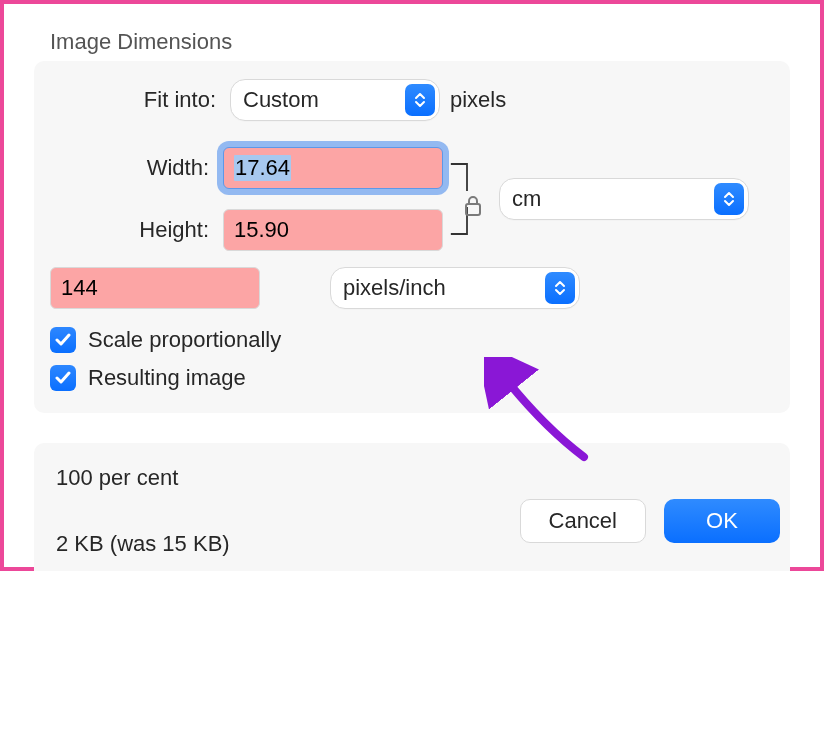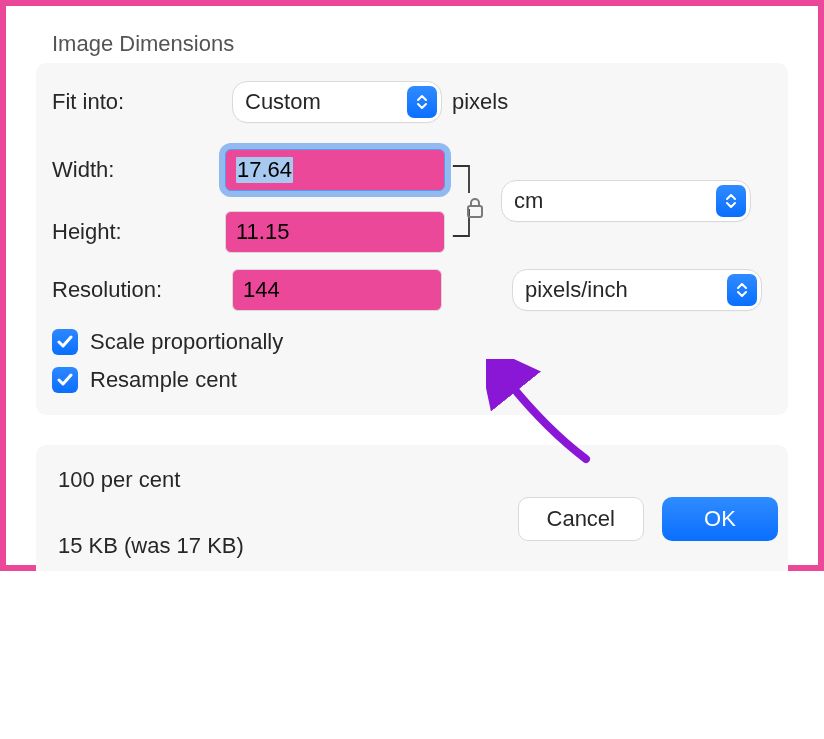--- a/index.html
+++ b/index.html
@@ -6,21 +6,21 @@
   body {
     margin: 0;
     font-family: -apple-system, "Helvetica Neue", Helvetica, Arial, sans-serif;
     font-size: 22px;
     color: #272727;
     background: #fff;
   }
   .outer {
     width: 824px;
     height: 571px;
-    border: 6px solid #ec4899;
+    border: 4px solid #ec4899;
     background: #fff;
     padding: 25px 30px 25px 30px;
     position: relative;
   }
 
   .section-title {
     color: #545454;
     margin: 0 0 6px 16px;
   }
   .panel {
@@ -30,21 +30,21 @@
   }
 
   
   .dim-row {
     display: flex;
     align-items: center;
     margin-bottom: 16px;
   }
   .dim-label {
     width: 180px;
-    text-align: left;
+    text-align: right;
     padding-right: 14px;
   }
 
   
   .fit-ctrl-col { width: 210px; }
   .fit-unit-col { margin-left: 10px; }
 
   
   .wh-group {
     display: flex;
@@ -110,21 +110,21 @@
     background: linear-gradient(#2f8bff,#0a6fff);
     display:flex;
     flex-direction:column;
     align-items:center;
     justify-content:center;
   }
 
   
   .mac-input {
     height: 42px;
-    background: #ec4899;
+    background: #fca5a5;
     border: 1px solid #d9d9d9;
     border-radius: 6px;
     display: flex;
     align-items: center;
     padding: 0 10px;
   }
   .mac-input.focused {
     border-color: #5d98e8;
     box-shadow: 0 0 0 6px rgba(74,140,236,0.58);
     border-radius: 6px;
@@ -232,21 +232,21 @@
           <div class="wh-input-col">
             <div class="mac-input focused">
               <span class="sel">17.64</span>
             </div>
           </div>
         </div>
         <div class="wh-row">
           <div class="dim-label">Height:</div>
           <div class="wh-input-col">
             <div class="mac-input">
-              <span>11.15</span>
+              <span>15.90</span>
             </div>
           </div>
         </div>
       </div>
 
       <div class="link-col" style="position:relative;">
         <svg class="bracket" width="40" height="98" viewBox="0 0 40 98">
           <path d="M2 10 H20 V40 M2 88 H20 V58" stroke="#333" stroke-width="2" fill="none"></path>
         </svg>
         <span style="position:absolute; top:40px; left:14px;">
@@ -264,21 +264,20 @@
             <svg width="14" height="18" viewBox="0 0 14 18">
                 <path d="M3 7 L7 3 L11 7" stroke="#fff" stroke-width="2" fill="none" stroke-linecap="round" stroke-linejoin="round"></path>
                 <path d="M3 11 L7 15 L11 11" stroke="#fff" stroke-width="2" fill="none" stroke-linecap="round" stroke-linejoin="round"></path>
               </svg>
           </span>
         </div>
       </div>
     </div>
 
     <div class="dim-row res-row">
-      <div class="dim-label">Resolution:</div>
       <div class="res-input-col">
         <div class="mac-input">
           <span>144</span>
         </div>
       </div>
       <div class="res-unit-col">
         <div class="mac-select">
           <span class="value">pixels/inch</span>
           <span class="stepper">
             <svg width="14" height="18" viewBox="0 0 14 18">
@@ -297,29 +296,29 @@
           </svg>
       </span>
       <span>Scale proportionally</span>
     </div>
     <div class="cb-row">
       <span class="mac-check">
         <svg width="16" height="14" viewBox="0 0 16 14">
             <path d="M2 7 L6 11 L14 2" stroke="#fff" stroke-width="3" fill="none" stroke-linecap="round" stroke-linejoin="round"></path>
           </svg>
       </span>
-      <span>Resample cent</span>
+      <span>Resulting image</span>
     </div>
 
   </div>
 
   <div style="height:20px;"></div>
   <div class="result-panel">
     <div class="result-line1">100 per cent</div>
-    <div>15 KB (was 17 KB)</div>
+    <div>2 KB (was 15 KB)</div>
   </div>
 
   <div class="button-row">
     <div class="btn btn-cancel">Cancel</div>
     <div class="btn btn-ok">OK</div>
   </div>
 
   <svg class="annotation" width="120" height="120" viewBox="0 0 120 120">
     <defs>
       <marker id="arrhead" markerWidth="8" markerHeight="8" refX="2" refY="4" orient="auto">

